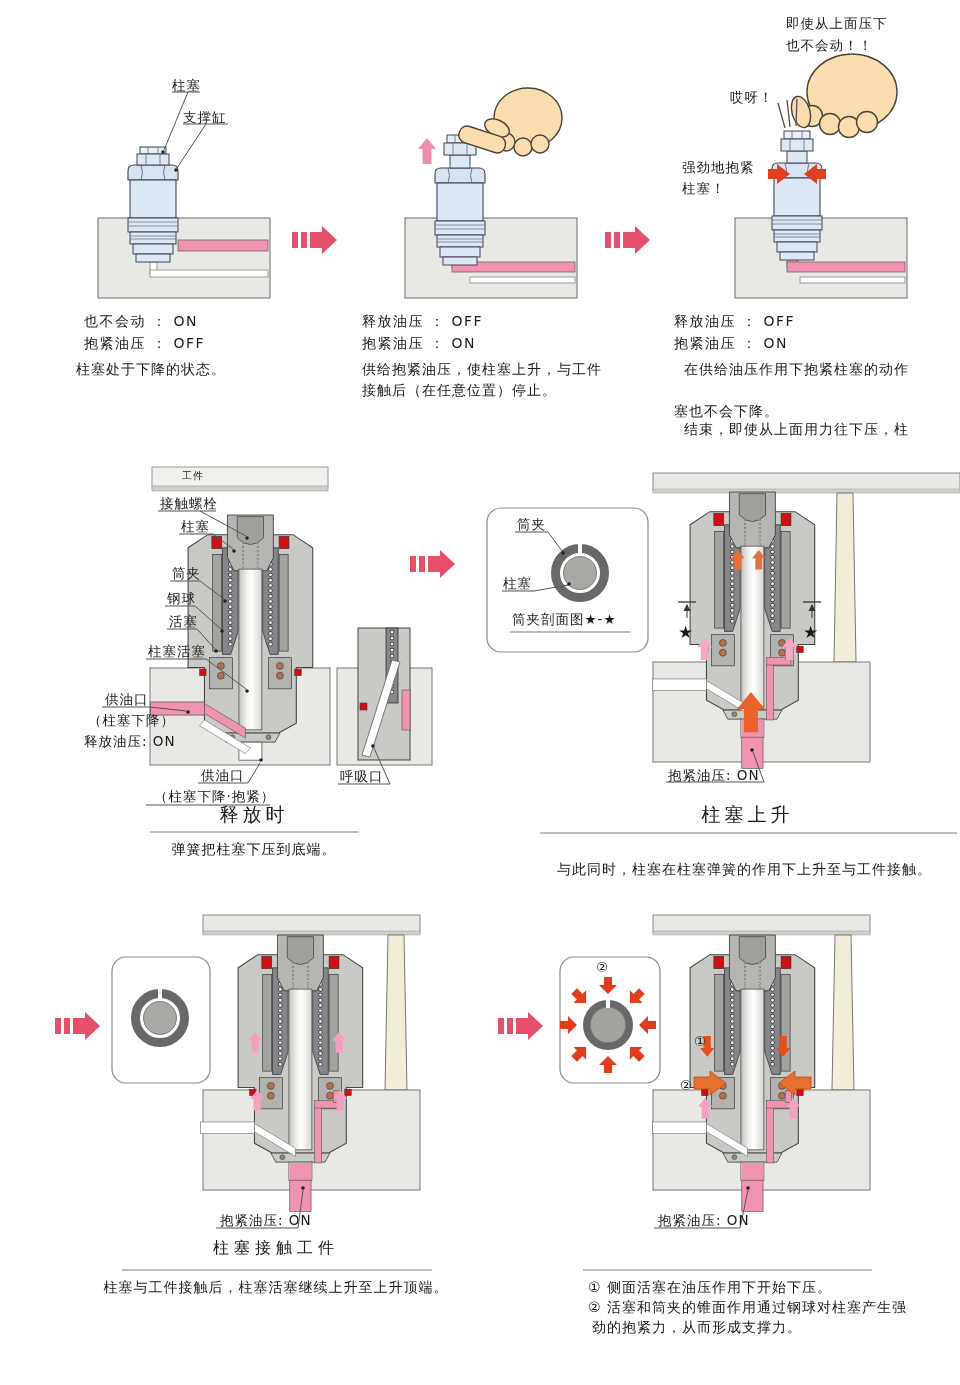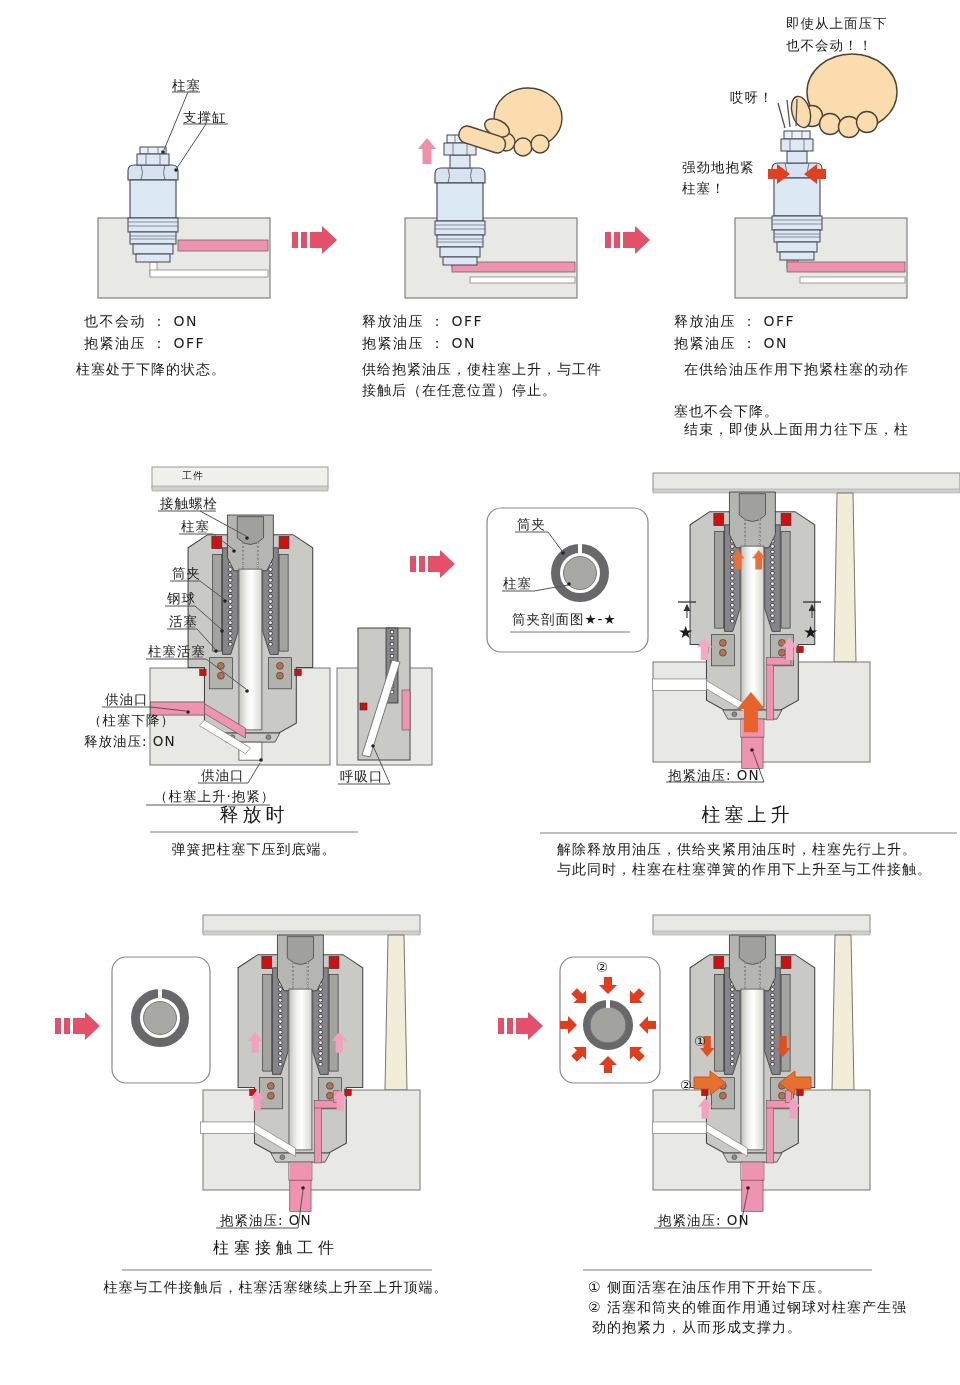--- a/index.html
+++ b/index.html
@@ -373,34 +373,33 @@
 <div class="lbl" style="left:160px;top:494px;">接触螺栓</div>
 <div class="lbl" style="left:181px;top:517px;">柱塞</div>
 <div class="lbl" style="left:172px;top:564px;">筒夹</div>
 <div class="lbl" style="left:167px;top:589px;">钢球</div>
 <div class="lbl" style="left:169px;top:612px;">活塞</div>
 <div class="lbl" style="left:148px;top:642px;">柱塞活塞</div>
 <div class="lbl" style="left:105px;top:690px;">供油口</div>
 <div class="lbl" style="left:88px;top:711px;">（柱塞下降）</div>
 <div class="lbl" style="left:84px;top:732px;">释放油压: ON</div>
 <div class="lbl" style="left:201px;top:766px;">供油口</div>
-<div class="lbl" style="left:154px;top:787px;">（柱塞上升·抱紧）</div>
+<div class="lbl" style="left:154px;top:787px;">（柱塞下降·抱紧）</div>
 <div class="lbl" style="left:340px;top:767px;">呼吸口</div>
 <div class="title" style="left:150px;top:802px;width:208px;">释放时</div>
 <div class="lbl capt t-center" style="left:130px;top:840px;width:248px;">弹簧把柱塞下压到底端。</div>
 
 <div class="lbl" style="left:517px;top:515px;">筒夹</div>
 <div class="lbl" style="left:503px;top:574px;">柱塞</div>
 <div class="lbl" style="left:512px;top:610px;">筒夹剖面图★-★</div>
 
 <div class="lbl star" style="left:678px;top:621px;">★</div>
 <div class="lbl star" style="left:803px;top:621px;">★</div>
 <div class="lbl" style="left:668px;top:766px;">抱紧油压: ON</div>
 <div class="title" style="left:560px;top:802px;width:375px;text-align:center;">柱塞上升</div>
-<div class="lbl capt" style="left:557px;top:840px;">解除释放用油压，供给夹紧用油压时，柱塞先行上升。</div>
 <div class="lbl capt" style="left:557px;top:860px;">与此同时，柱塞在柱塞弹簧的作用下上升至与工件接触。</div>
 
 <div class="lbl" style="left:220px;top:1211px;">抱紧油压: ON</div>
 <div class="title title-lg" style="left:120px;top:1238px;width:312px;">柱塞接触工件</div>
 <div class="lbl capt t-center" style="left:96px;top:1278px;width:360px;">柱塞与工件接触后，柱塞活塞继续上升至上升顶端。</div>
 
 <div class="lbl marker" style="left:596px;top:958px;">②</div>
 <div class="lbl marker" style="left:694px;top:1032px;">①</div>
 <div class="lbl marker" style="left:680px;top:1076px;">②</div>
 <div class="lbl" style="left:658px;top:1211px;">抱紧油压: ON</div>

